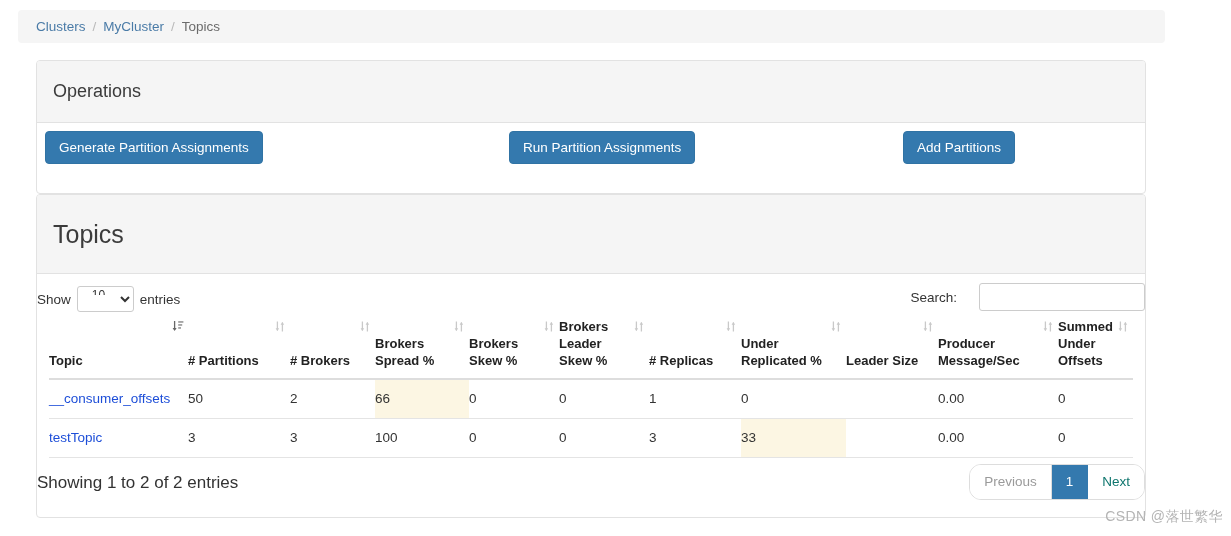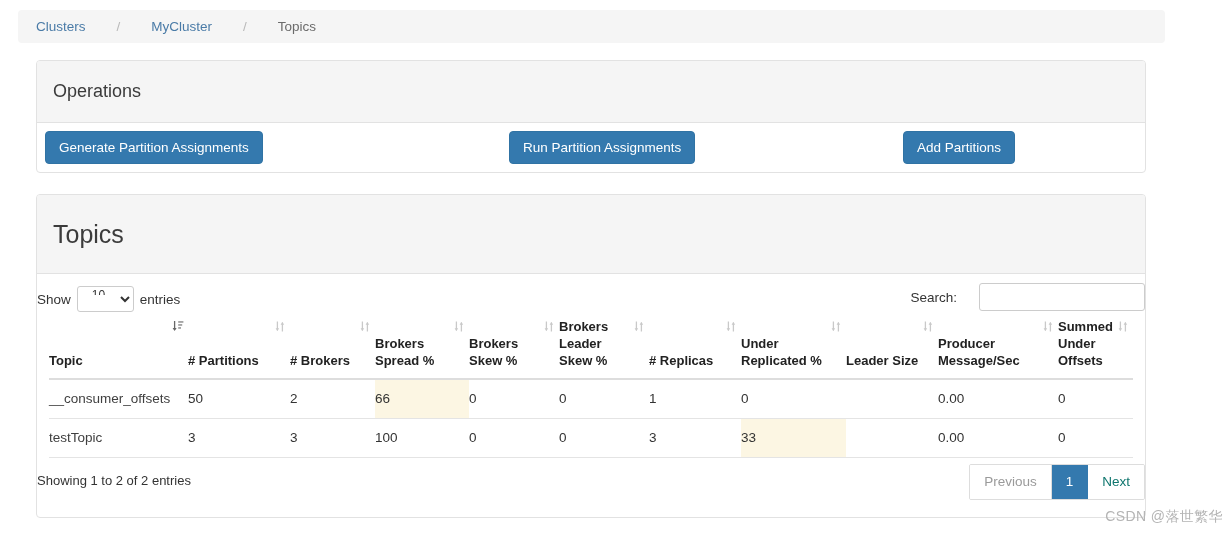--- a/index.html
+++ b/index.html
@@ -15,41 +15,40 @@
 
   
   .breadcrumb-bar {
     position: absolute; left: 18px; top: 10px;
     width: 1147px; height: 33px;
     background: #f5f5f5;
     border-radius: 4px;
     display: flex; align-items: center;
     padding: 0 18px;
     font-size: 13.5px;
-    gap: 24px;
   }
   .bc-link { color: #4a7ba7; text-decoration: none; }
   .bc-sep { color: #b9b9b9; margin: 0 7px; }
   .bc-current { color: #6b6b6b; }
 
   
   .panel {
     position: absolute;
     background: #ffffff;
     border: 1px solid #e2e2e2;
     border-radius: 4px;
   }
   .panel-heading {
     background: #f5f5f5;
     border-bottom: 1px solid #e2e2e2;
     border-radius: 3px 3px 0 0;
   }
 
   
-  #operations-panel { left: 36px; top: 60px; width: 1110px; height: 113px; }
+  #operations-panel { left: 36px; top: 60px; width: 1110px; height: 134px; }
   #operations-panel .panel-heading { height: 62px; display: flex; align-items: center; padding-left: 16px; }
   .panel-title-op { font-size: 18px; color: #3b3b3b; font-weight: normal; }
   .op-body { position: relative; height: 54px; }
 
   .btn-primary {
     position: absolute;
     background: #3479ae;
     color: #ffffff;
     border: 1px solid #3073a4;
     border-radius: 4px;
@@ -130,33 +129,33 @@
   table.dt tbody td {
     font-size: 13.5px;
     color: #333;
     padding: 11px 0 11px 0;
     border-bottom: 1px solid #e4e4e4;
     vertical-align: middle;
     line-height: 16px;
   }
   table.dt tbody tr:last-child td { border-bottom: 1px solid #e4e4e4; }
   td.warn { background: #fcf6e3; }
-  a.topic-link { color: #404040; text-decoration: none; }
+  a.topic-link { color: #1d4ed8; text-decoration: none; }
 
   
   .dt-footer { position: relative; height: 56px; padding: 0 12px; }
   .dt-info {
     position: absolute; left: 0px; top: 15px;
-    font-size: 13px; color: #333;
+    font-size: 17px; color: #333;
   }
   .dt-paginate {
     position: absolute; right: 0px; top: 6px;
     display: flex;
     border: 1px solid #dddddd;
-    border-radius: 2px;
+    border-radius: 12px;
     overflow: hidden;
     background: #fff;
   }
   .pg {
     font-size: 13.5px;
     color: #0f766e;
     padding: 0 14px;
     height: 34px; line-height: 34px;
     background: #ffffff;
     border-right: 1px solid #dddddd;

